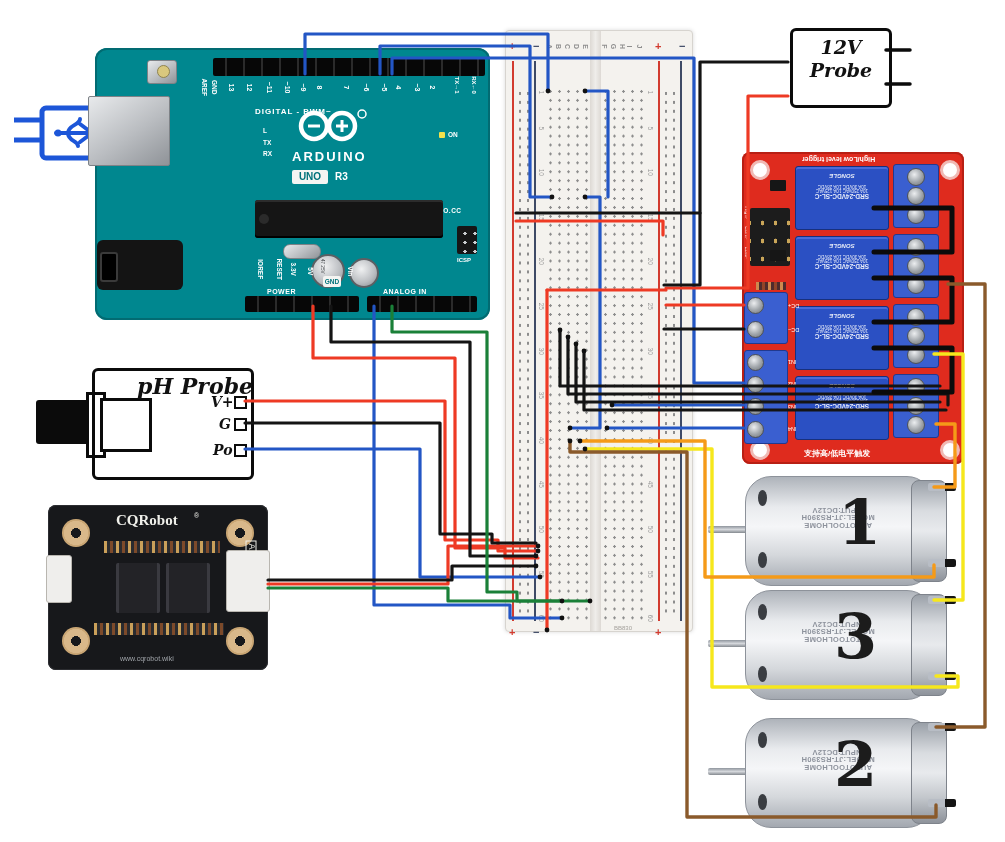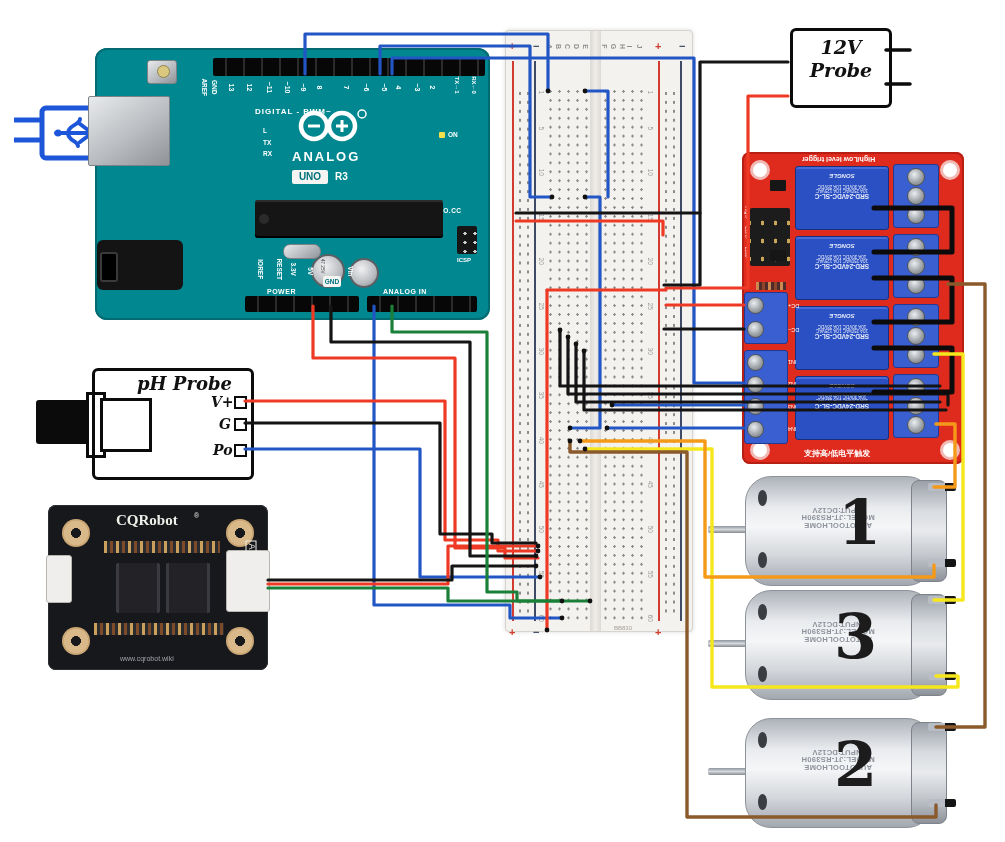--- a/index.html
+++ b/index.html
@@ -96,21 +96,21 @@
     <span class="abs lab wlab" style="left:168px;top:80px;font-size:6.5px">L</span>
 
     <svg class="abs" style="left:195px;top:58px" width="78" height="40" viewBox="0 0 78 40">
       <circle cx="24" cy="20" r="13" fill="none" stroke="#fff" stroke-width="4.5"></circle>
       <circle cx="52" cy="20" r="13" fill="none" stroke="#fff" stroke-width="4.5"></circle>
       <line x1="18" y1="20" x2="30" y2="20" stroke="#fff" stroke-width="3"></line>
       <line x1="46" y1="20" x2="58" y2="20" stroke="#fff" stroke-width="3"></line>
       <line x1="52" y1="14" x2="52" y2="26" stroke="#fff" stroke-width="3"></line>
       <circle cx="72" cy="8" r="4" fill="none" stroke="#fff" stroke-width="1.5"></circle>
     </svg>
-    <span class="abs lab" style="left:197px;top:102px;font-size:13px;font-weight:700;color:#fff;letter-spacing:2px">ANALOG</span>
+    <span class="abs lab" style="left:197px;top:102px;font-size:13px;font-weight:700;color:#fff;letter-spacing:2px">ARDUINO</span>
     <div class="abs whitebox" style="left:197px;top:122px;width:36px;height:14px;font-size:10px;line-height:14px">UNO</div>
     <span class="abs lab wlab" style="left:240px;top:124px;font-size:10px">R3</span>
     <span class="abs lab wlab" style="left:320px;top:160px;font-size:6.5px;letter-spacing:.5px">ARDUINO.CC</span>
 
     <div class="abs" style="left:344px;top:84px;width:6px;height:6px;background:#f2e14c;border-radius:1px"></div>
     <span class="abs lab wlab" style="left:353px;top:84px;font-size:6.5px">ON</span>
 
     <div class="abs" style="left:362px;top:178px;width:20px;height:28px;background:#161616;border-radius:2px;
          background-image:radial-gradient(#c9cccf 1.5px,transparent 1.8px);background-size:10px 9px;background-position:3px 3px"></div>
     <span class="abs lab wlab" style="left:362px;top:209px;font-size:6px">ICSP</span>
@@ -345,21 +345,21 @@
     <div class="lab mtext">AUTOTOOLHOME</div>
     <div class="lab mtext">MODEL:JT-RS390H</div>
     <div class="lab mtext">INPUT:DC12V</div>
   </div>
   <span class="abs lab mnum" style="left:834px;top:734px;font-size:62px">2</span>
 
   <div class="abs" style="left:36px;top:400px;width:54px;height:44px;background:#0b0b0b;border-radius:3px"></div>
   <div class="abs" style="left:86px;top:392px;width:14px;height:60px;background:#fff;border:3px solid #0b0b0b"></div>
   <div class="abs" style="left:100px;top:398px;width:46px;height:48px;background:#fff;border:3px solid #0b0b0b"></div>
   <div class="abs handbox" style="left:92px;top:368px;width:156px;height:106px;background:transparent;border-color:#0b0b0b">
-    <span class="abs lab hand" style="left:42px;top:4px;font-size:18px">pH Probe</span>
+    <span class="abs lab hand" style="left:42px;top:4px;font-size:22px">pH Probe</span>
     <span class="abs lab hand" style="left:116px;top:24px;font-size:14px">V+</span>
     <span class="abs lab hand" style="left:124px;top:46px;font-size:14px">G</span>
     <span class="abs lab hand" style="left:118px;top:72px;font-size:14px">Po</span>
   </div>
   <div class="abs pinpad" style="left:234px;top:396px"></div>
   <div class="abs pinpad" style="left:234px;top:418px"></div>
   <div class="abs pinpad" style="left:234px;top:444px"></div>
 
   <div class="abs cq-board" style="left:48px;top:505px;width:220px;height:165px">
     <span class="lab abs" style="left:68px;top:8px;font-family:'Liberation Serif',serif;font-weight:700;font-size:15px;color:#efefea">CQRobot</span>

